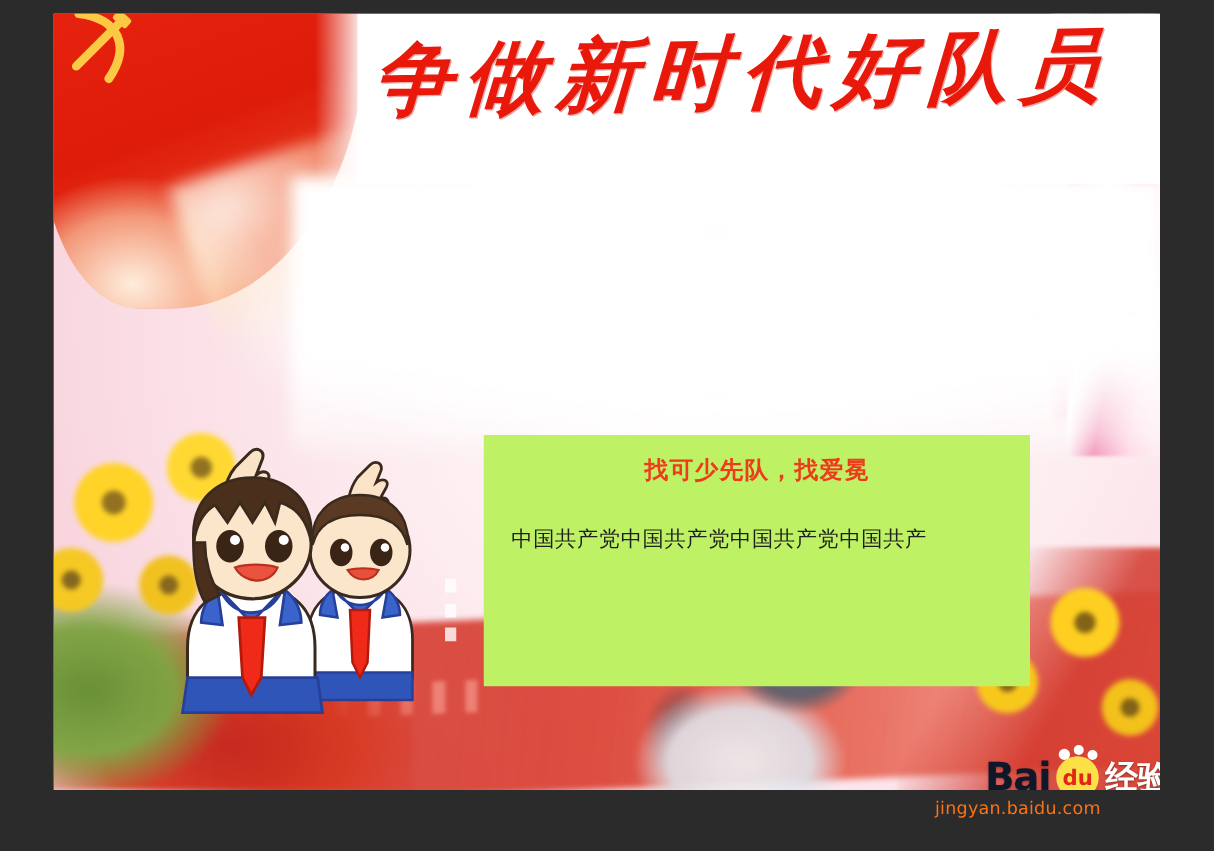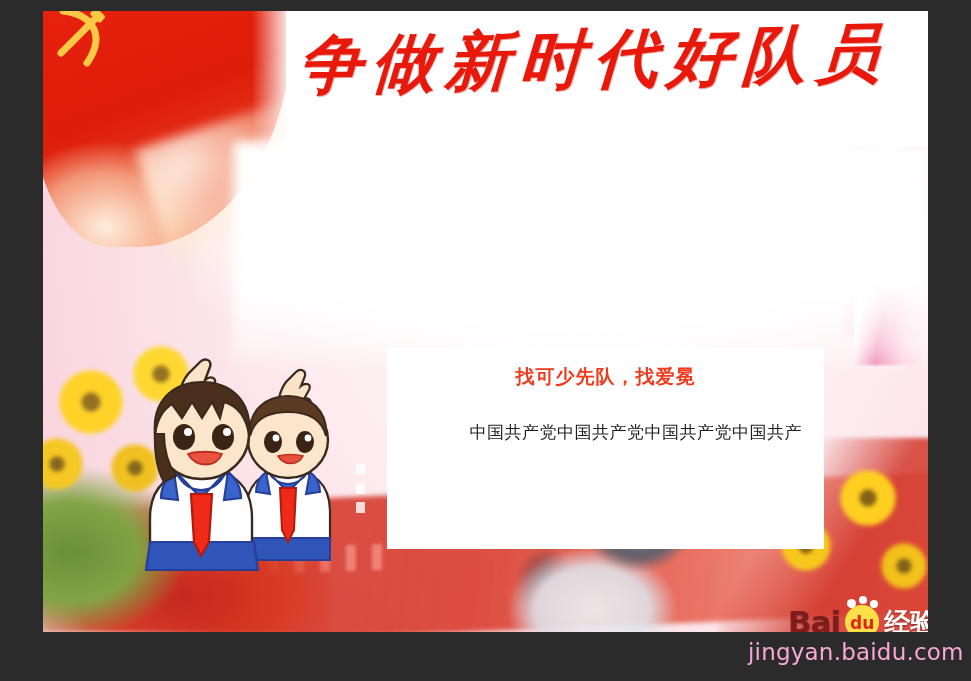--- a/index.html
+++ b/index.html
@@ -250,37 +250,37 @@
     background: rgba(255,255,255,.8);
   }
 
   
   .textbox {
     position: absolute;
     left: 344px;
     top: 337px;
     width: 437px;
     height: 201px;
-    background: #ffffff;
+    background: #bef264;
     box-sizing: border-box;
     padding: 16px 22px 0;
   }
   .textbox-heading {
     text-align: center;
     color: #ef3a1c;
     font-family: "DejaVu Sans", "Liberation Sans", sans-serif;
     font-size: 19px;
     font-weight: bold;
     letter-spacing: 1px;
     line-height: 1.3;
     white-space: nowrap;
   }
   .textbox-body {
     margin-top: 26px;
-    text-align: right;
+    text-align: left;
     color: #1f1f1f;
     font-family: "DejaVu Sans", "Liberation Sans", sans-serif;
     font-size: 17px;
     line-height: 2.1;
     letter-spacing: .5px;
     word-break: break-all;
   }
 
   
   .mascots {
@@ -300,21 +300,21 @@
     width: 178px;
     height: 38px;
     display: flex;
     align-items: center;
     gap: 5px;
   }
   .baidu-bai {
     font-family: "DejaVu Sans", "Liberation Sans", sans-serif;
     font-size: 31px;
     font-weight: bold;
-    color: #7f1d1d;
+    color: #0f172a;
     letter-spacing: -1px;
     line-height: 1;
     text-shadow: 0 1px 2px rgba(0,0,0,.35);
   }
   .baidu-paw {
     position: relative;
     width: 34px;
     height: 34px;
     border-radius: 50%;
     background: #fde047;
@@ -342,23 +342,23 @@
     color: #ffffff;
     letter-spacing: 0;
     line-height: 1;
     text-shadow: 0 1px 2px rgba(0,0,0,.4);
   }
 
   .baidu-url {
     position: absolute;
     left: 748px;
     top: 639px;
-    color: #f9a8d4;
-    font-family: "DejaVu Sans", "Liberation Sans", sans-serif;
-    font-size: 23px;
+    color: #f97316;
+    font-family: "DejaVu Sans", "Liberation Sans", sans-serif;
+    font-size: 14px;
     letter-spacing: .2px;
     white-space: nowrap;
   }
 </style>
 </head>
 <body>
 
 <div id="root">
 
   <div id="slide">

